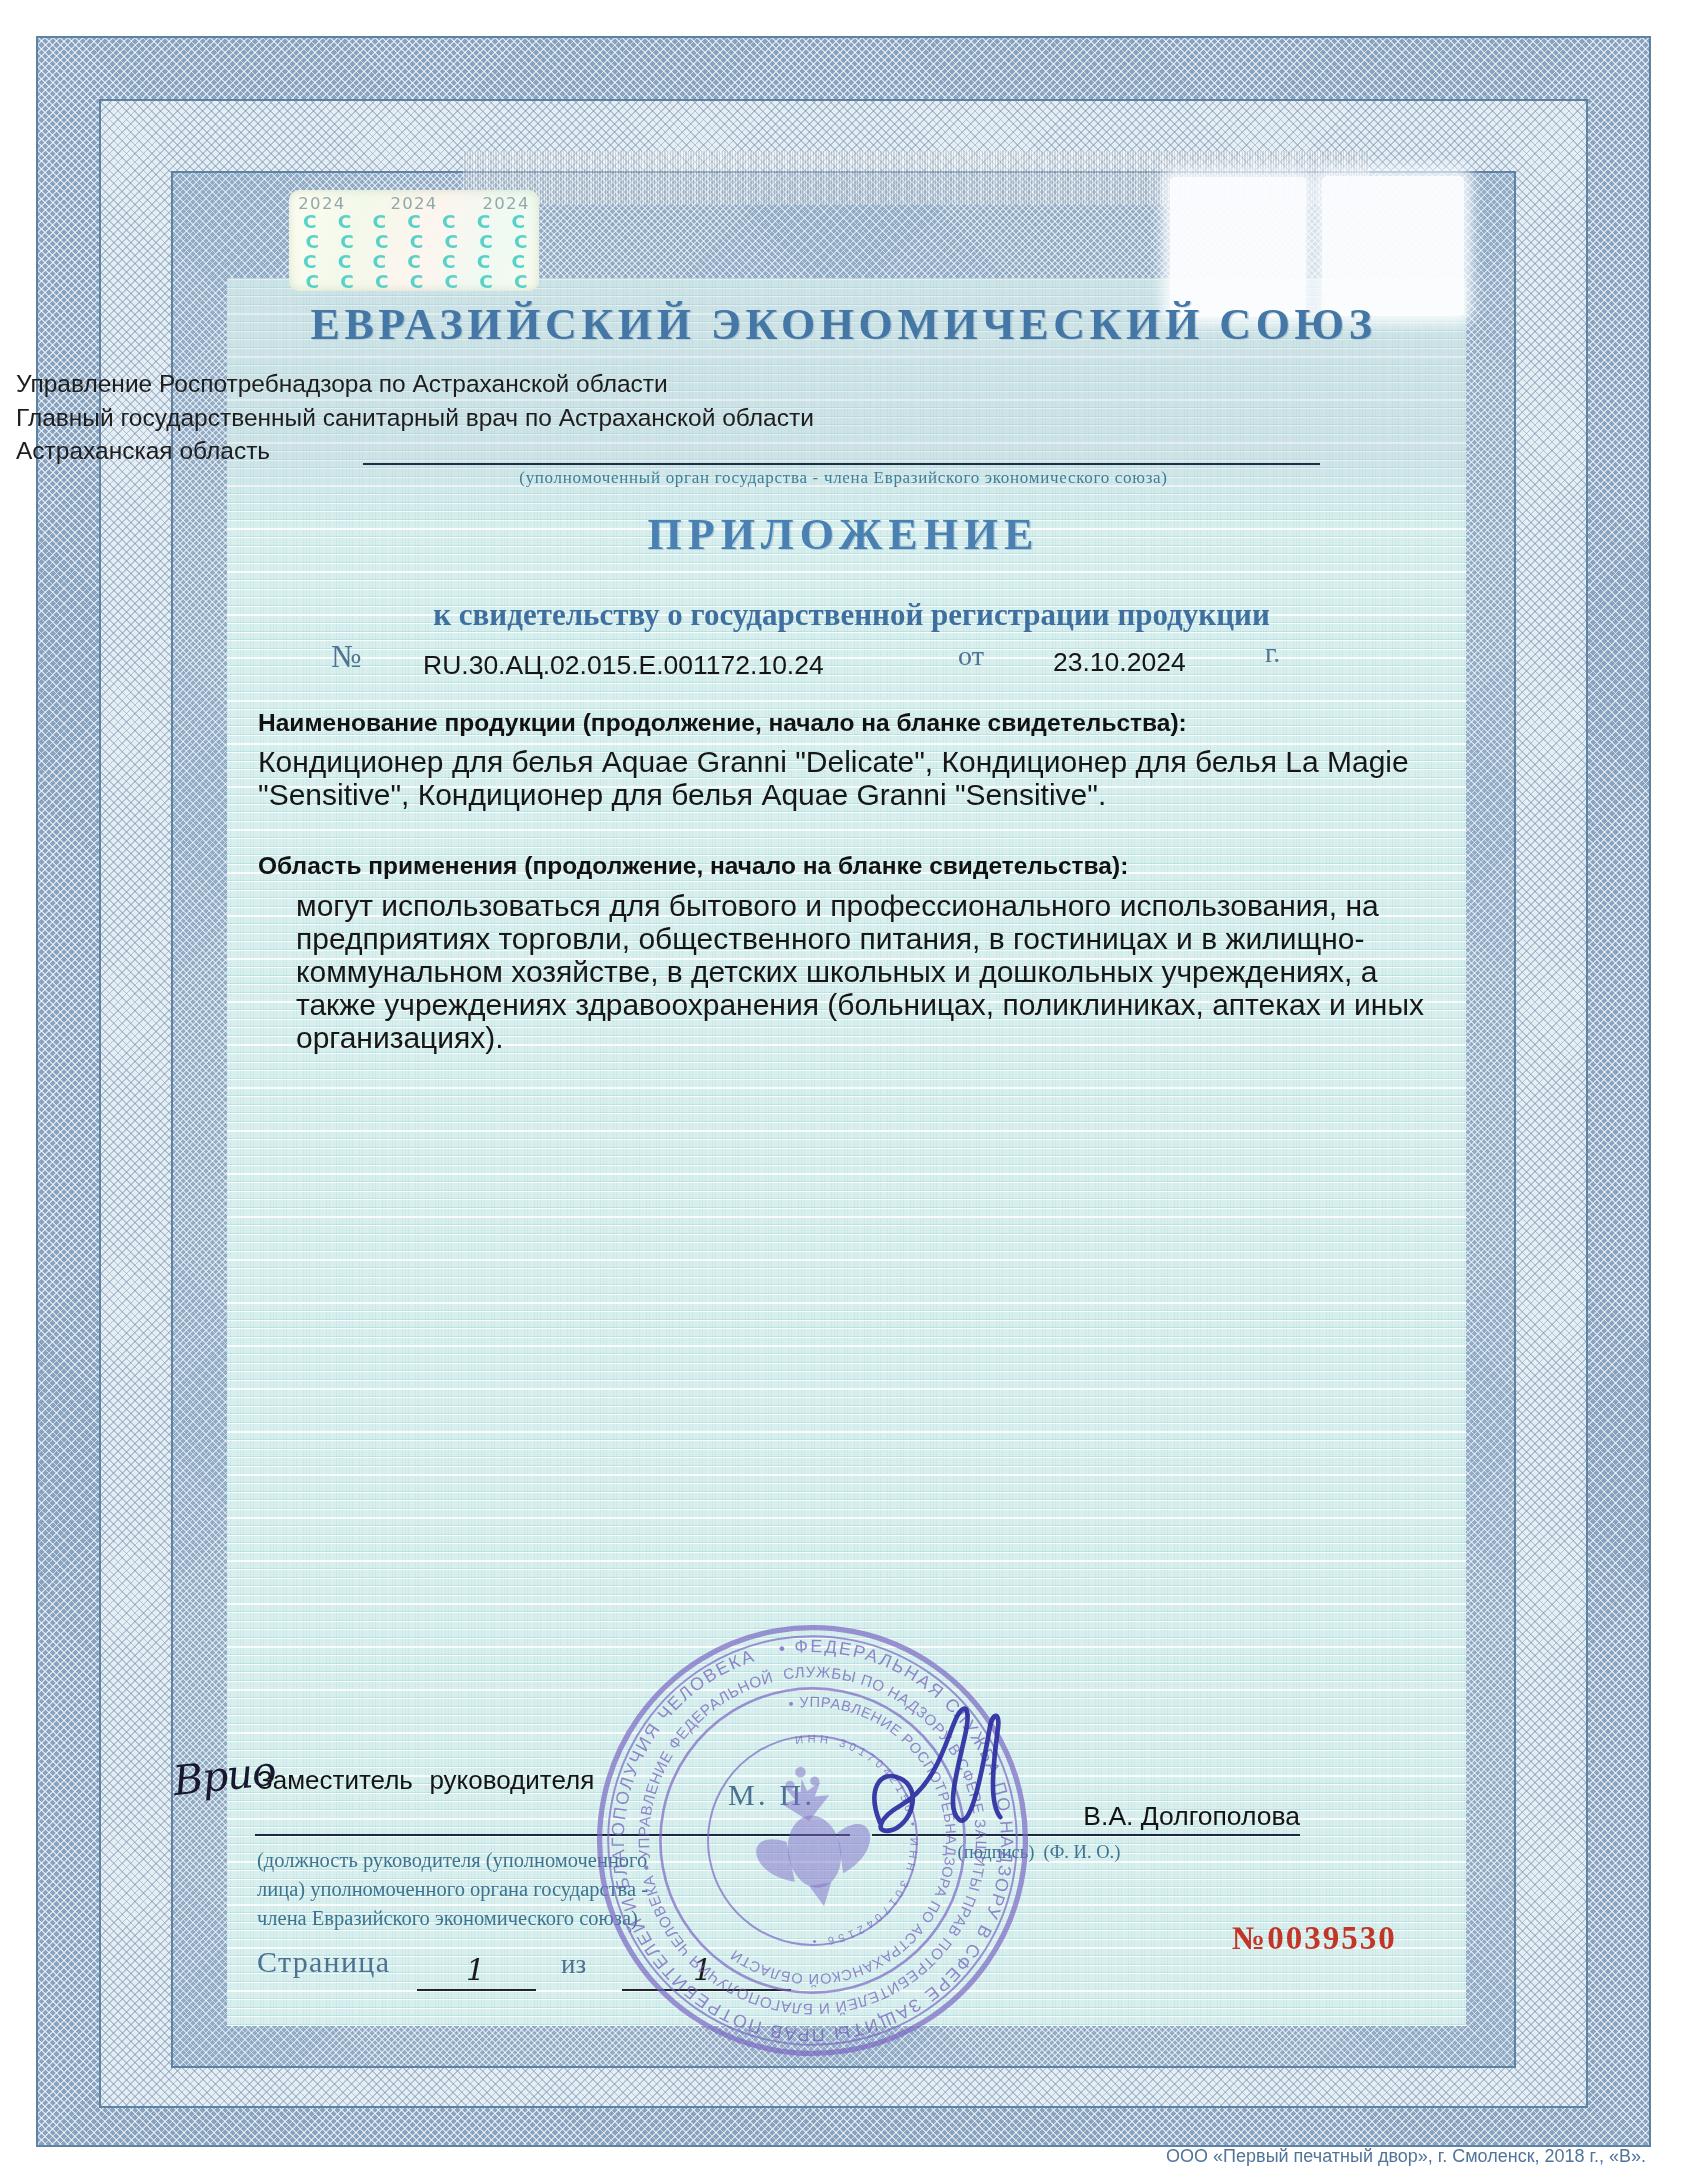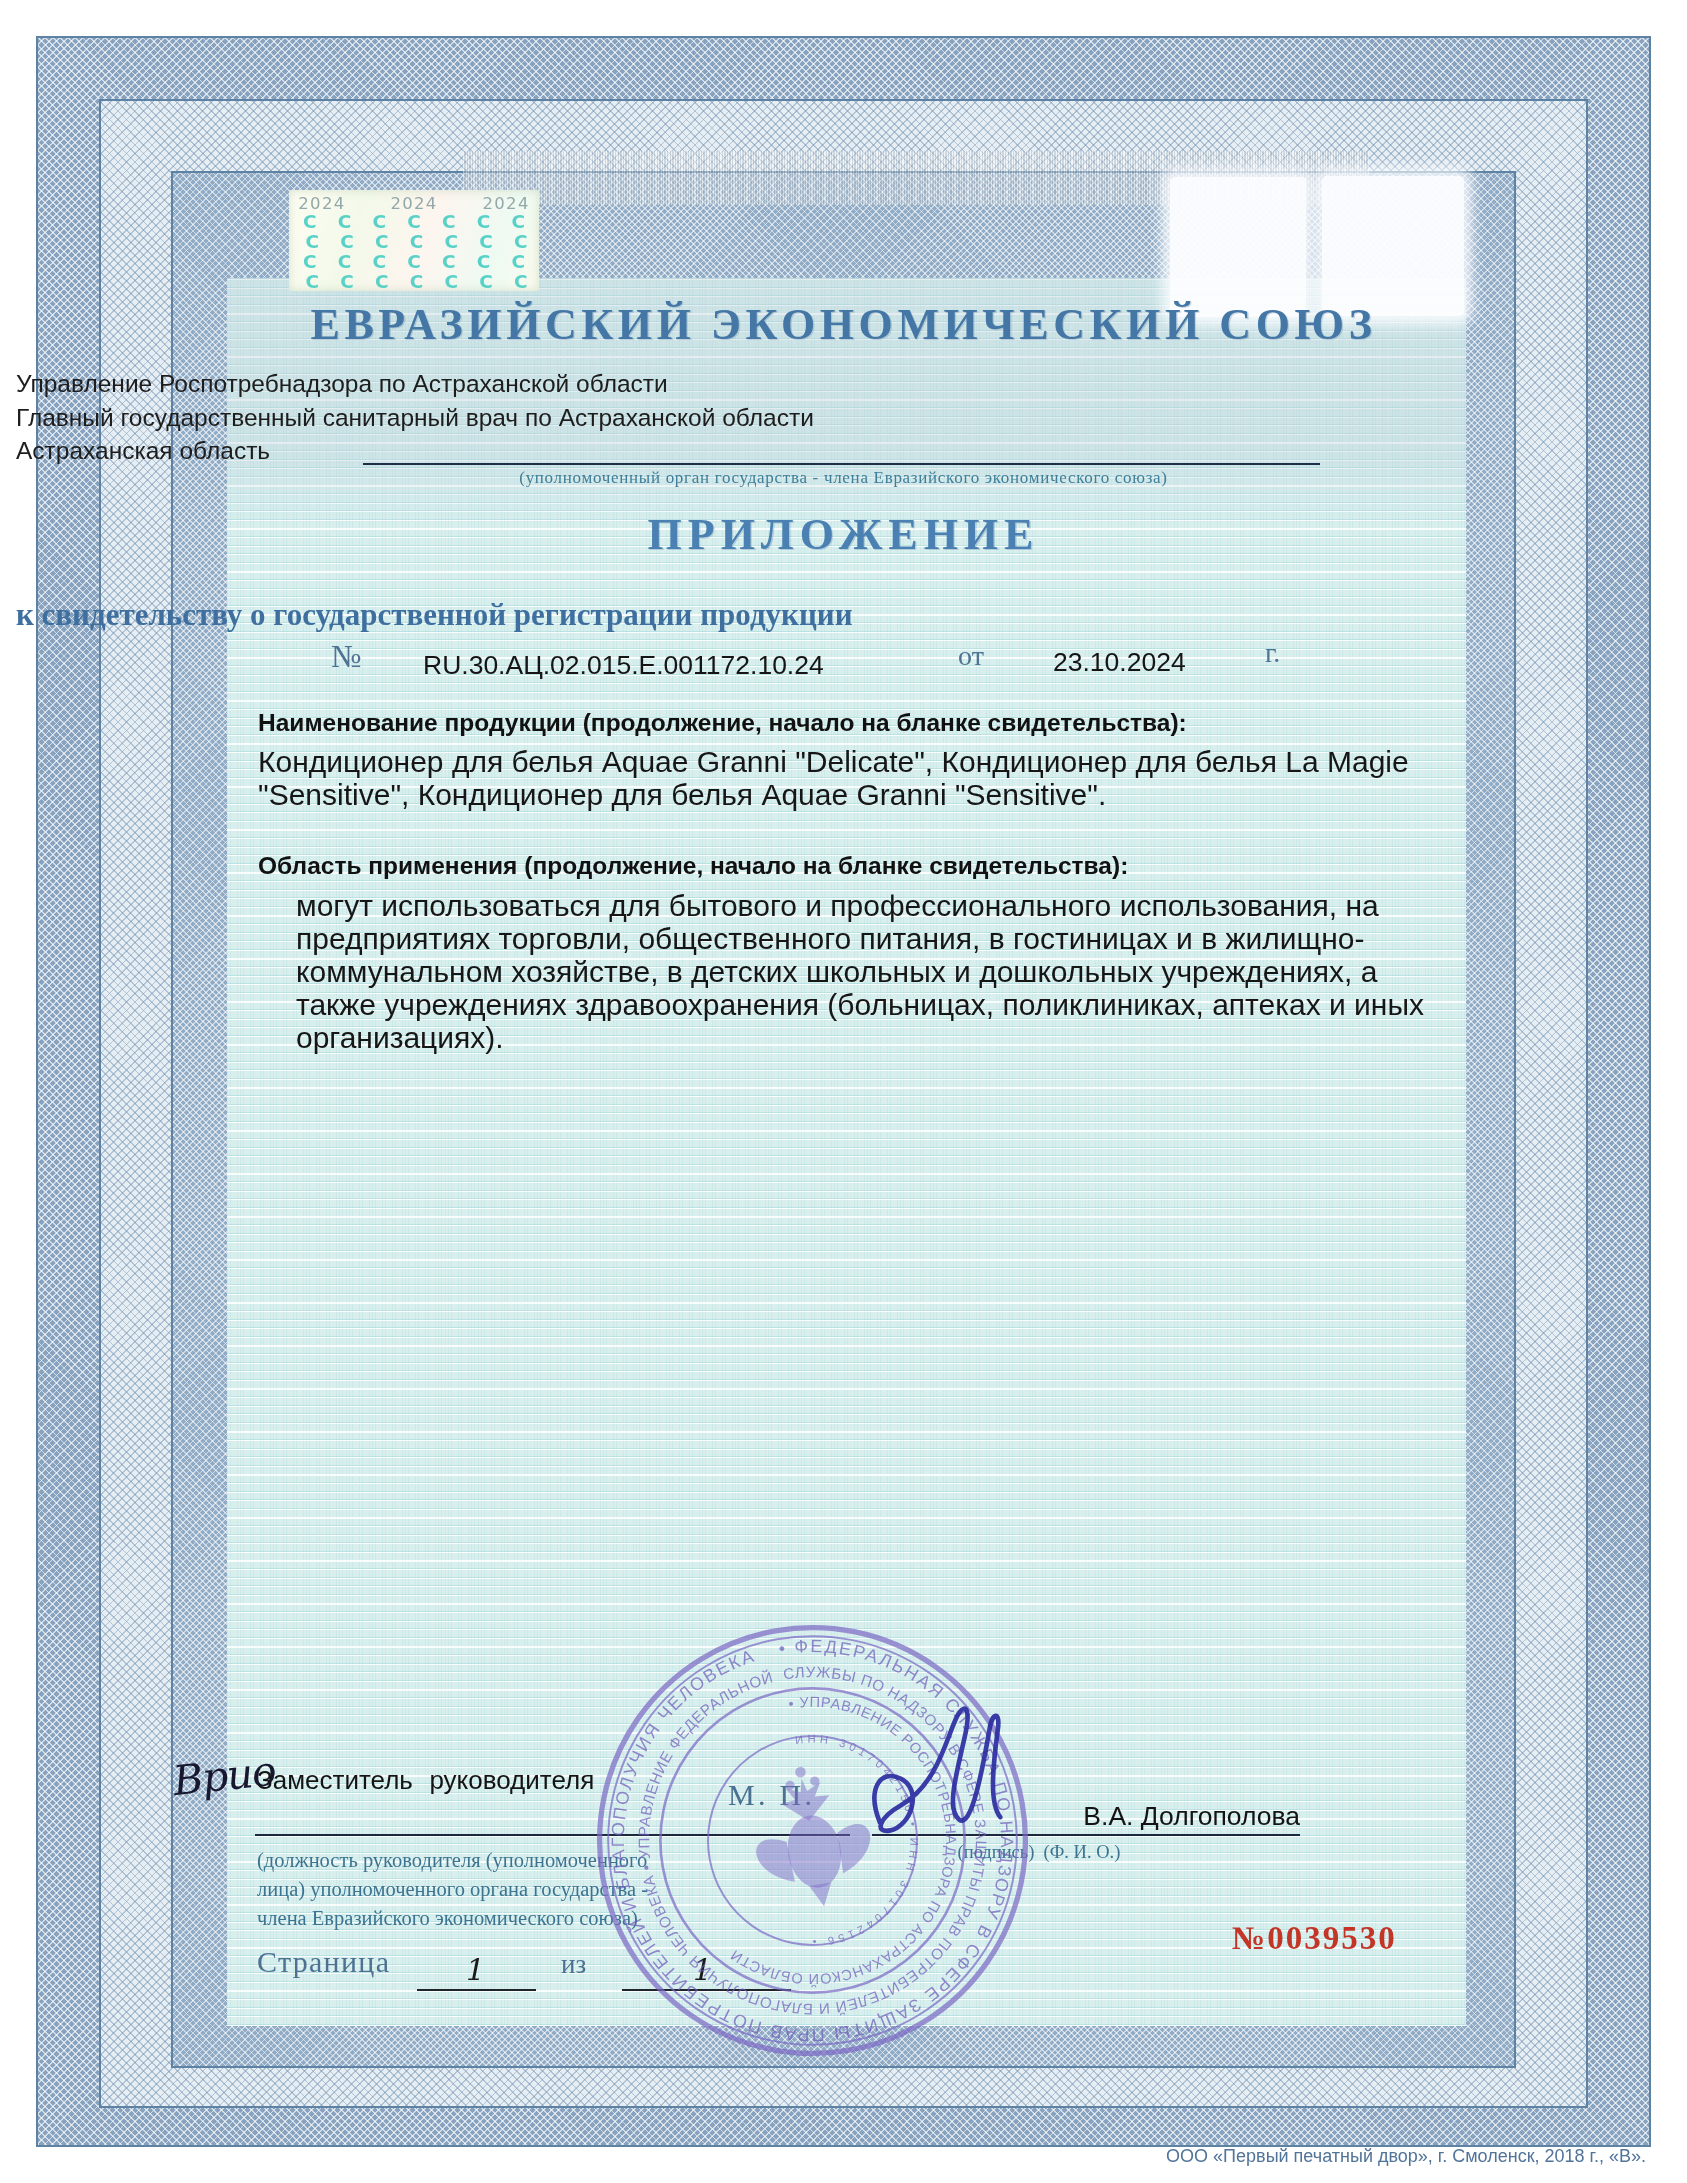--- a/index.html
+++ b/index.html
@@ -22,21 +22,21 @@
       repeating-linear-gradient(90deg, rgba(124,198,204,.14) 0 0.7px, transparent 0.7px 3.3px);}
   .layer{position:absolute;inset:0;z-index:3;}
   
   .gray-strip{position:absolute;left:463px;top:151px;width:906px;height:54px;opacity:.8;
     background:repeating-linear-gradient(90deg, rgba(255,255,255,.55) 0 1.3px, rgba(176,186,196,.55) 1.3px 2.6px);}
   .white-box{position:absolute;background:rgba(252,253,255,.96);border-radius:4px;
     box-shadow:0 0 13.2px 8px rgba(252,253,255,.85);}
   .white-box.b1{left:1170px;top:177px;width:136px;height:140px;}
   .white-box.b2{left:1322px;top:176px;width:142px;height:140px;}
   
-  .holo{position:absolute;left:289px;top:190px;width:250px;height:101px;border-radius:2px;
+  .holo{position:absolute;left:289px;top:190px;width:250px;height:101px;border-radius:10px;
     background:linear-gradient(110deg,#fdfdf2,#f3f9ea 28%,#fdf5ef 55%,#eefaf2 80%,#fbfbee);
     box-shadow:inset 0 0 9.3px rgba(180,200,170,.5);overflow:hidden;text-align:center;}
   .holo-years{display:flex;justify-content:space-between;padding:4px 9.3px 0;}
   .holo-years span{color:#93a8aa;font-size:16.5px;letter-spacing:1.3px;font-family:"DejaVu Sans",sans-serif;}
   .holo-row{line-height:18px;}
   .holo-row span{color:#32c8bf;font-size:18.5px;font-weight:bold;margin:0 10.6px;opacity:.8;
     font-family:"DejaVu Sans",sans-serif;}
   .holo-row:nth-child(odd) span{margin:0 8px 0 13.2px;}
   
   .union-title{position:absolute;left:0;right:0;top:299px;text-align:center;
@@ -44,21 +44,21 @@
     color:#4477a6;text-shadow:1.3px 1.3px 0 rgba(90,130,165,.28);}
   .h-line{position:absolute;left:0;right:0;font-size:24.5px;color:#1d1d1d;margin-left:16px;}
   .h1{top:370px;} .h2{top:404px;} .h3{top:437px;}
   .rule-line{position:absolute;left:363px;top:463px;width:957px;height:2px;background:#1e3049;}
   .h-caption{position:absolute;left:0;right:0;top:468px;text-align:center;
     font-family:"Liberation Serif",serif;font-size:17px;letter-spacing:0.7px;color:#3f7d98;}
   
   .main-title{position:absolute;left:0;right:0;top:509px;text-align:center;
     font-family:"Liberation Serif",serif;font-weight:700;font-size:44px;letter-spacing:6px;
     color:#4b80b2;text-shadow:1.3px 1.3px 0 rgba(90,130,170,.3);}
-  .subtitle{position:absolute;left:0;right:0;top:597px;
+  .subtitle{position:absolute;left:0;right:0;top:597px;text-align:center;
     font-family:"Liberation Serif",serif;font-weight:700;font-size:31px;color:#3e6f9f;padding-left:16px;}
   
   .reg{position:absolute;font-family:"Liberation Serif",serif;color:#4f7392;}
   .reg-no{left:331px;top:638px;font-size:32px;}
   .reg-ot{left:958px;top:640px;font-size:28px;}
   .reg-g{left:1265px;top:637px;font-size:28px;}
   .reg-val{position:absolute;color:#151515;font-size:26.5px;}
   .reg-number{left:423px;top:650px;}
   .reg-date{left:1053px;top:647px;}
   

